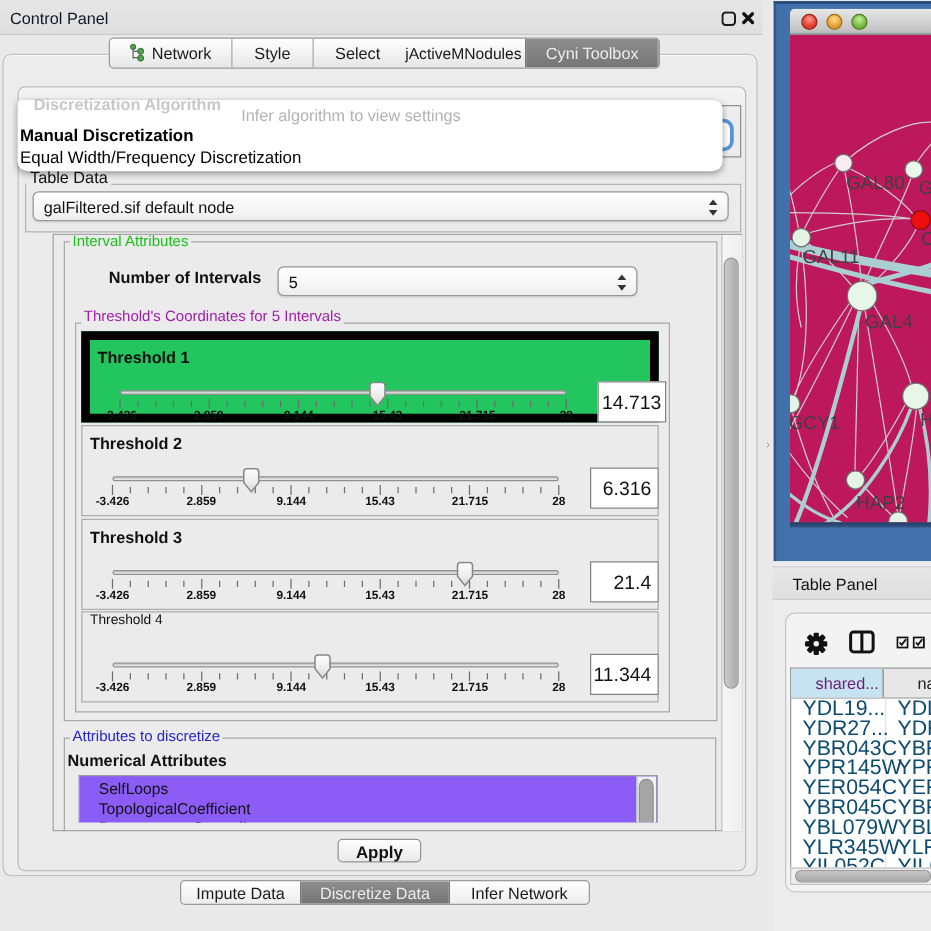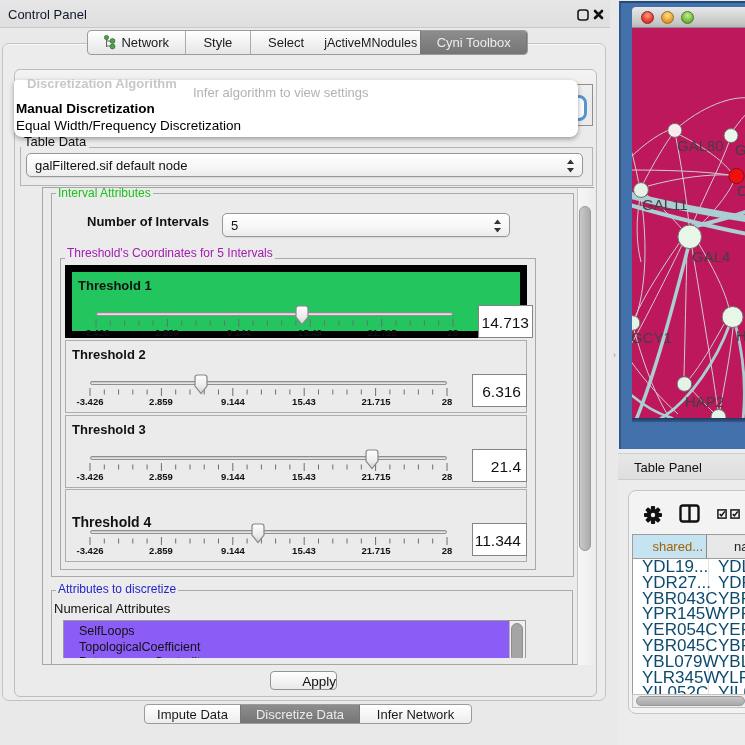--- a/index.html
+++ b/index.html
@@ -219,21 +219,21 @@
           <stop offset="0.6" stop-color="#ececec"></stop>
           <stop offset="1" stop-color="#d2d2d2"></stop>
         </linearGradient>
       </defs>
       <path d="M4.5,1 L11.5,1 Q14,1 14,3.5 L14,12 L8,19.5 L2,12 L2,3.5 Q2,1 4.5,1 Z" fill="url(#thg3)" stroke="#868686" stroke-width="1.2"></path>
     </svg>
  <div style="position:absolute;left:406px;top:33px;width:55px;height:33px;border:1px solid #848484;background:#fff;font-size:15.5px;color:#111;text-align:right;line-height:33px;padding-right:5px">21.4</div>
 </div>
 
 <div style="position:absolute;left:65px;top:489px;width:462px;height:73px;border:1px solid #adadad;background:#ebebeb">
- <div style="position:absolute;left:6px;top:24px;font-size:14px;font-weight:bold;color:#111">Threshold 4</div>
+ <div style="position:absolute;left:6px;top:0;font-size:11px;font-weight:normal;color:#111">Threshold 4</div>
  <div style="position:absolute;left:24px;top:40px;width:357px;height:4px;border:1px solid #8f8f8f;border-radius:3px;background:linear-gradient(#bdbdbd,#f2f2f2)"></div>
  <svg style="position:absolute;left:0;top:47px" width="420" height="9" viewBox="0 0 420 9">
       <g stroke="#6e6e6e" stroke-width="1">
         <line x1="24.0" y1="0" x2="24.0" y2="8"></line>
         <line x1="38.3" y1="1.5" x2="38.3" y2="6.5"></line>
         <line x1="52.6" y1="1.5" x2="52.6" y2="6.5"></line>
         <line x1="66.8" y1="1.5" x2="66.8" y2="6.5"></line>
         <line x1="81.1" y1="1.5" x2="81.1" y2="6.5"></line>
         <line x1="95.4" y1="0" x2="95.4" y2="8"></line>
         <line x1="109.7" y1="1.5" x2="109.7" y2="6.5"></line>
@@ -272,31 +272,31 @@
           <stop offset="1" stop-color="#d2d2d2"></stop>
         </linearGradient>
       </defs>
       <path d="M4.5,1 L11.5,1 Q14,1 14,3.5 L14,12 L8,19.5 L2,12 L2,3.5 Q2,1 4.5,1 Z" fill="url(#thg4)" stroke="#868686" stroke-width="1.2"></path>
     </svg>
  <div style="position:absolute;left:406px;top:33px;width:55px;height:33px;border:1px solid #848484;background:#fff;font-size:15.5px;color:#111;text-align:right;line-height:33px;padding-right:5px">11.344</div>
 </div>
 
 <div class="abs" style="left:51px;top:590px;width:522px;height:75px;border:1px solid #a9a9a9;border-bottom:none"></div>
 <div class="abs" style="left:56px;top:582px;background:#ebebeb;padding:0 2px;font-size:12px;color:#2424cc">Attributes to discretize</div>
-<div class="abs" style="left:54px;top:601px;font-size:13px;font-weight:normal;color:#111">Numerical Attributes</div>
+<div class="abs" style="left:54px;top:601px;font-size:13px;font-weight:bold;color:#111">Numerical Attributes</div>
 <div class="abs" style="left:63px;top:620px;width:463px;height:38px;border:1px solid #999;border-bottom:none;background:#8b5cf6;overflow:hidden">
  <div style="position:absolute;left:15px;top:3px;font-size:12.5px;color:#111;line-height:15.5px">SelfLoops<br>TopologicalCoefficient<br>BetweennessCentrality</div>
  <div style="position:absolute;right:0;top:0;width:16px;height:45px;background:#f0f0f0;border-left:1px solid #b5b5b5"></div>
  <div style="position:absolute;right:2px;top:2px;width:12px;height:39px;background:#a5a5a5;border:1px solid #8e8e8e;border-radius:6px"></div>
 </div>
 
 <div class="abs" style="left:577px;top:188px;width:17px;height:477px;background:linear-gradient(90deg,#f6f6f6,#ededed);border-left:1px solid #c6c6c6"></div>
 <div class="abs" style="left:579px;top:206px;width:12px;height:345px;background:linear-gradient(90deg,#c9c9c9,#ababab);border:1px solid #9a9a9a;border-radius:6px"></div>
 
-<div class="abs" style="left:270px;top:671px;width:67px;height:19px;border:1px solid #949494;border-radius:4px;background:linear-gradient(#fefefe,#e9e9e9);text-align:right;line-height:19px;font-size:13.5px;font-weight:400;color:#111">Apply</div>
+<div class="abs" style="left:270px;top:671px;width:67px;height:19px;border:1px solid #949494;border-radius:4px;background:linear-gradient(#fefefe,#e9e9e9);text-align:center;line-height:19px;font-size:13.5px;font-weight:700;color:#111">Apply</div>
 
 <div class="abs" style="left:144px;top:704px;width:328px;height:20px;border:1px solid #9b9b9b;border-radius:4px;background:linear-gradient(#ffffff,#ededed);overflow:hidden;display:flex;font-size:13px;color:#1a1a1a">
  <div style="width:95px;display:flex;align-items:center;justify-content:center">Impute Data</div>
  <div style="width:120px;display:flex;align-items:center;justify-content:center;background:linear-gradient(#8d8d8d,#757575);color:#ececec;border-left:1px solid #777;border-right:1px solid #777">Discretize Data</div>
  <div style="flex:1;display:flex;align-items:center;justify-content:center">Infer Network</div>
 </div>
 
 <div class="abs" style="left:14px;top:80px;width:564px;height:57px;background:#fff;border-radius:3px 7px 8px 8px;box-shadow:0 2px 5px rgba(0,0,0,0.35);z-index:50"></div>
 <div class="abs" style="left:27px;top:76px;font-size:13px;font-weight:bold;color:#c8c8c8;z-index:51">Discretization Algorithm</div>
 <div class="abs" style="left:193px;top:85px;font-size:13px;color:#b2b2b2;z-index:51">Infer algorithm to view settings</div>
@@ -394,21 +394,21 @@
     <rect x="1" y="1" width="9" height="9" fill="none" stroke="#111" stroke-width="1.6"></rect>
     <path d="M3,5.5 L4.8,7.5 L8.6,2.6" fill="none" stroke="#111" stroke-width="1.6"></path>
   </svg>
 <svg class="abs" style="left:730px;top:509px" width="10" height="10" viewBox="0 0 11 11">
     <rect x="1" y="1" width="9" height="9" fill="none" stroke="#111" stroke-width="1.6"></rect>
     <path d="M3,5.5 L4.8,7.5 L8.6,2.6" fill="none" stroke="#111" stroke-width="1.6"></path>
   </svg>
 
 <div class="abs" style="left:632px;top:534px;width:113px;height:25px;background:#e7e7e7;border-top:1px solid #9d9d9d;border-left:1px solid #9d9d9d;border-bottom:1px solid #9d9d9d"></div>
 <div class="abs" style="left:633px;top:535px;width:74px;height:23px;background:#c5e3f1;border-right:1px solid #8a8a8a"></div>
-<div class="abs" style="left:633px;top:535px;width:70px;height:23px;text-align:right;line-height:23px;font-size:13px;color:#a16207">shared...</div>
+<div class="abs" style="left:633px;top:535px;width:70px;height:23px;text-align:right;line-height:23px;font-size:13px;color:#701a75">shared...</div>
 <div class="abs" style="left:734px;top:535px;font-size:13px;line-height:23px;color:#222">na</div>
 
 <div class="abs" style="left:632px;top:559px;width:113px;height:135px;background:#fff;border-left:1px solid #9d9d9d;overflow:hidden;font-size:17px;color:#0c4a6e">
  <div style="position:absolute;left:75px;top:0;width:1px;height:135px;background:#e3e3e3"></div>
  <div style="position:absolute;left:9px;top:0;line-height:15.8px">YDL19...<br>YDR27...<br>YBR043C<br>YPR145W<br>YER054C<br>YBR045C<br>YBL079W<br>YLR345W<br>YIL052C</div>
  <div style="position:absolute;left:85px;top:0;line-height:15.8px">YDL1<br>YDR2<br>YBR0<br>YPR1<br>YER0<br>YBR0<br>YBL0<br>YLR3<br>YIL0</div>
 </div>
 
 <div class="abs" style="left:632px;top:694px;width:113px;height:14px;background:#efefef;border:1px solid #c2c2c2;border-right:none"></div>
 <div class="abs" style="left:636px;top:696px;width:109px;height:10px;background:linear-gradient(#c6c6c6,#a8a8a8);border:1px solid #9a9a9a;border-radius:5px"></div>

